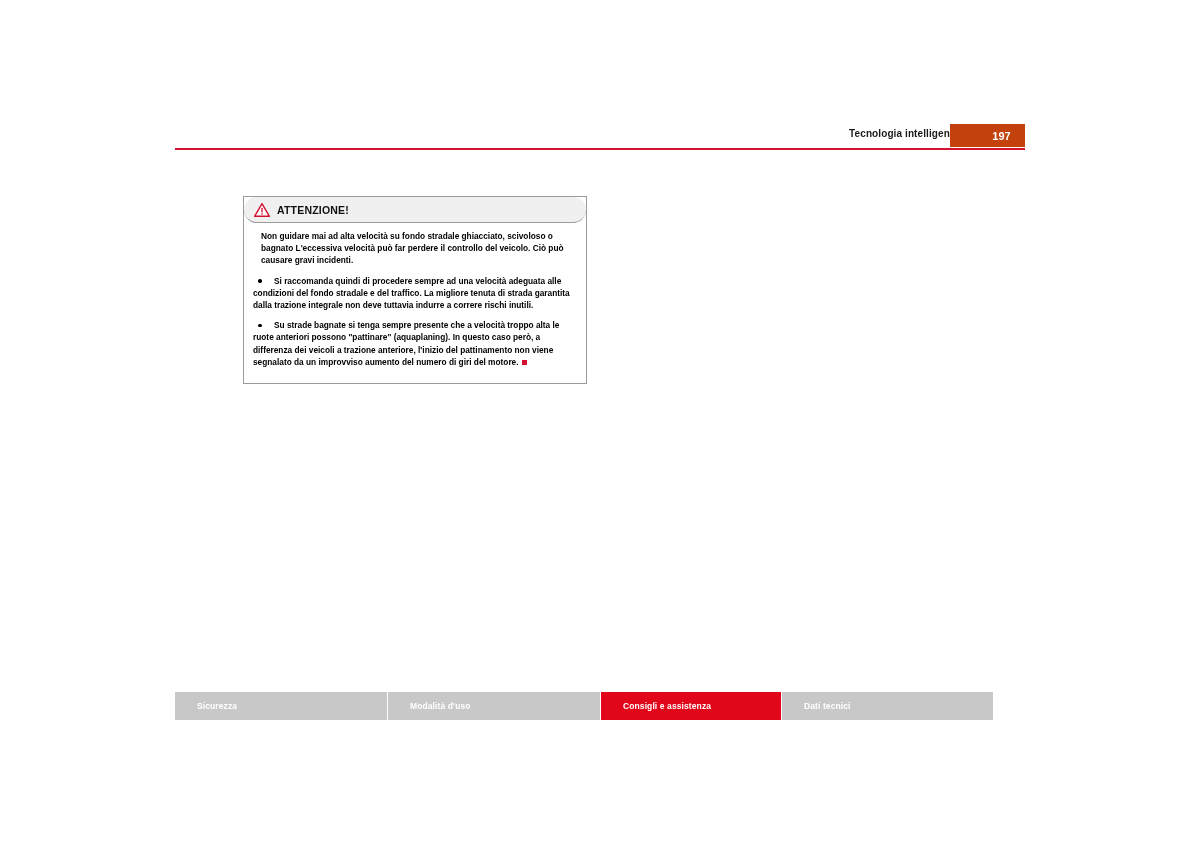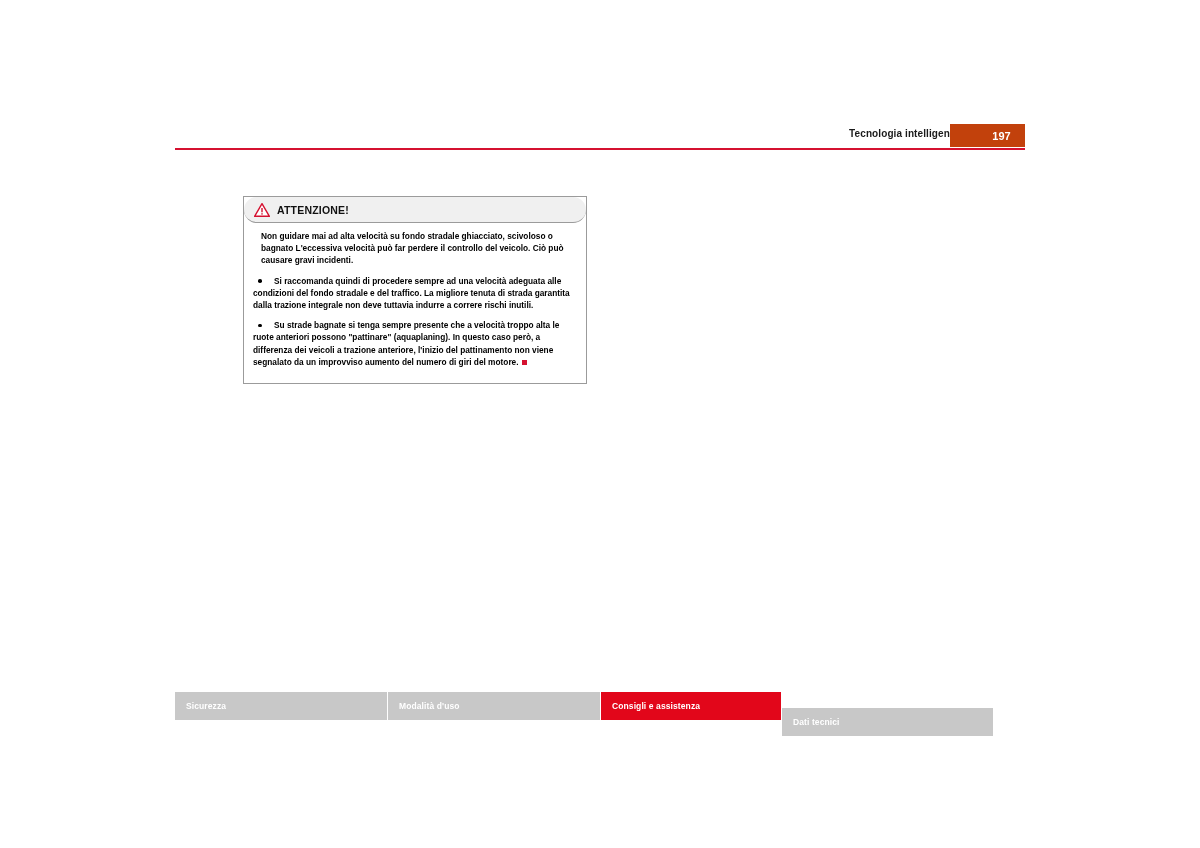--- a/index.html
+++ b/index.html
@@ -141,36 +141,36 @@
     position: absolute;
     left: 175px;
     top: 692px;
     width: 850px;
     height: 28px;
     display: flex;
   }
   .tab {
     height: 28px;
     box-sizing: border-box;
-    padding-left: 11px;
+    padding-left: 22px;
     display: flex;
     align-items: center;
     font-size: 8.5px;
     font-weight: bold;
     color: #ffffff;
     background: #c8c8c8;
     margin-right: 1px;
     letter-spacing: 0.1px;
   }
   .tab:last-child { margin-right: 0; }
   .tab.active { background: #e2061a; }
   .tab-0 { width: 212px; }
   .tab-1 { width: 212px; }
   .tab-2 { width: 180px; }
-  .tab-3 { width: 211px; margin-top: 16px; }
+  .tab-3 { width: 211px; }
 </style>
 </head>
 <body>
 
 <div class="header">
   <div class="header-title">Tecnologia intelligente</div>
   <div class="page-number-box">197</div>
   <div class="header-rule"></div>
 </div>
 

